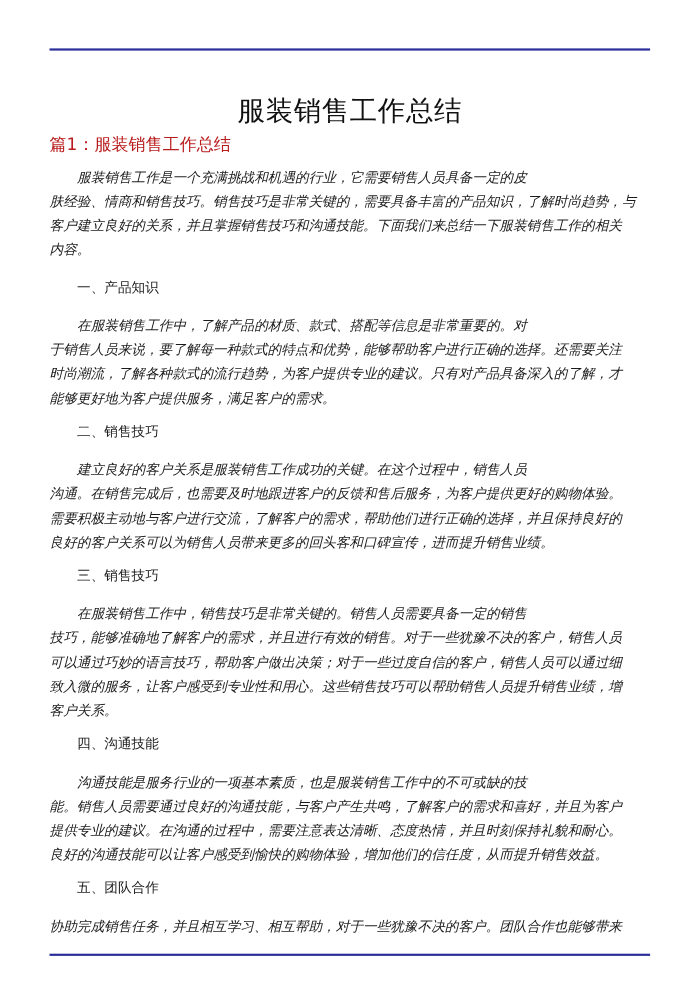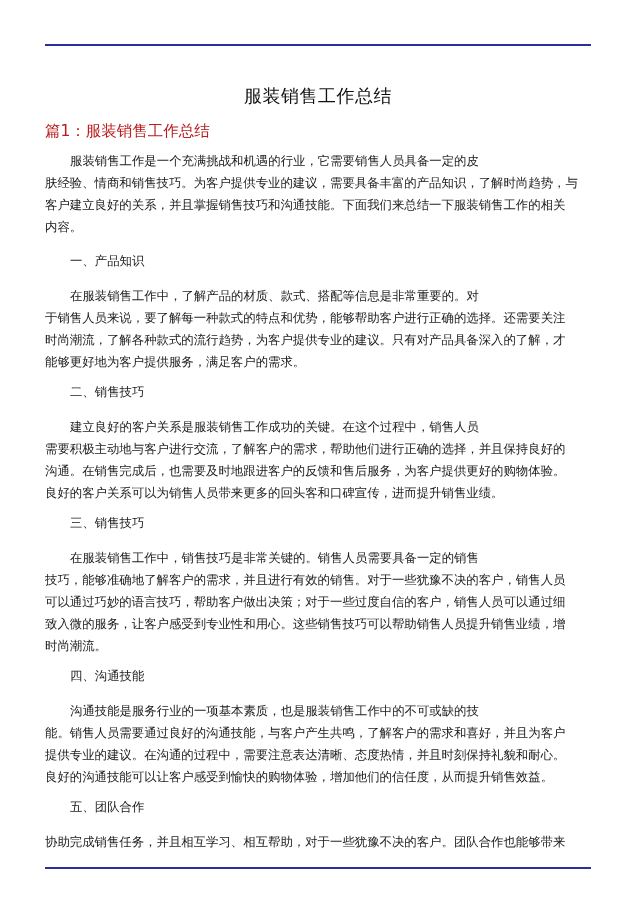--- a/index.html
+++ b/index.html
@@ -5,71 +5,71 @@
     html, body { margin: 0; padding: 0; }
     body {
       width: 636px; height: 900px; background: #ffffff; position: relative; overflow: hidden;
       font-family: "DejaVu Sans", "Liberation Sans", sans-serif; color: #1a1a1a;
     }
     .rule { position: absolute; left: 45px; width: 546px; height: 2px; background: #2b2f9a; }
     .rule.top { top: 44px; }
     .rule.bottom { top: 867px; }
     .doc-title {
       position: absolute; top: 84px; left: 0; width: 636px; text-align: center;
-      font-size: 18px; color: #111; letter-spacing: 0.5px;
+      font-size: 25px; color: #111; letter-spacing: 0.5px;
     }
     .section-heading {
       position: absolute; top: 121px; left: 45px; font-size: 15.5px; color: #b91c1c;
     }
     .content { position: absolute; top: 150px; left: 45px; width: 548px; font-size: 12.4px; line-height: 22px; }
-    .para { margin: 0; }
+    .para { margin: 0; font-style: italic; }
     .para .ln { display: block; white-space: nowrap; }
     .para .ln.first { padding-left: 25px; }
     .subhead { margin: 8px 0 13px 0; padding-left: 25px; white-space: nowrap; }
     .intro { margin-bottom: 12px; }
   </style>
 </head>
 <body>
 
 <div class="rule top"></div>
 
 <div class="doc-title">服装销售工作总结</div>
 <div class="section-heading">篇1：服装销售工作总结</div>
 
 <div class="content">
   <div class="para intro">
     <span class="ln first">服装销售工作是一个充满挑战和机遇的行业，它需要销售人员具备一定的皮</span>
-    <span class="ln">肤经验、情商和销售技巧。为客户提供专业的建议，需要具备丰富的产品知识，了解时尚趋势，与</span>
+    <span class="ln">肤经验、情商和销售技巧。销售技巧是非常关键的，需要具备丰富的产品知识，了解时尚趋势，与</span>
     <span class="ln">客户建立良好的关系，并且掌握销售技巧和沟通技能。下面我们来总结一下服装销售工作的相关</span>
     <span class="ln">内容。</span>
   </div>
 
   <div class="subhead">一、产品知识</div>
   <div class="para">
     <span class="ln first">在服装销售工作中，了解产品的材质、款式、搭配等信息是非常重要的。对</span>
     <span class="ln">于销售人员来说，要了解每一种款式的特点和优势，能够帮助客户进行正确的选择。还需要关注</span>
     <span class="ln">时尚潮流，了解各种款式的流行趋势，为客户提供专业的建议。只有对产品具备深入的了解，才</span>
     <span class="ln">能够更好地为客户提供服务，满足客户的需求。</span>
   </div>
 
   <div class="subhead">二、销售技巧</div>
   <div class="para">
     <span class="ln first">建立良好的客户关系是服装销售工作成功的关键。在这个过程中，销售人员</span>
+    <span class="ln">沟通。在销售完成后，也需要及时地跟进客户的反馈和售后服务，为客户提供更好的购物体验。</span>
     <span class="ln">需要积极主动地与客户进行交流，了解客户的需求，帮助他们进行正确的选择，并且保持良好的</span>
-    <span class="ln">沟通。在销售完成后，也需要及时地跟进客户的反馈和售后服务，为客户提供更好的购物体验。</span>
     <span class="ln">良好的客户关系可以为销售人员带来更多的回头客和口碑宣传，进而提升销售业绩。</span>
   </div>
 
   <div class="subhead">三、销售技巧</div>
   <div class="para">
     <span class="ln first">在服装销售工作中，销售技巧是非常关键的。销售人员需要具备一定的销售</span>
     <span class="ln">技巧，能够准确地了解客户的需求，并且进行有效的销售。对于一些犹豫不决的客户，销售人员</span>
     <span class="ln">可以通过巧妙的语言技巧，帮助客户做出决策；对于一些过度自信的客户，销售人员可以通过细</span>
     <span class="ln">致入微的服务，让客户感受到专业性和用心。这些销售技巧可以帮助销售人员提升销售业绩，增</span>
-    <span class="ln">时尚潮流。</span>
+    <span class="ln">客户关系。</span>
   </div>
 
   <div class="subhead">四、沟通技能</div>
   <div class="para">
     <span class="ln first">沟通技能是服务行业的一项基本素质，也是服装销售工作中的不可或缺的技</span>
     <span class="ln">能。销售人员需要通过良好的沟通技能，与客户产生共鸣，了解客户的需求和喜好，并且为客户</span>
     <span class="ln">提供专业的建议。在沟通的过程中，需要注意表达清晰、态度热情，并且时刻保持礼貌和耐心。</span>
     <span class="ln">良好的沟通技能可以让客户感受到愉快的购物体验，增加他们的信任度，从而提升销售效益。</span>
   </div>
 

